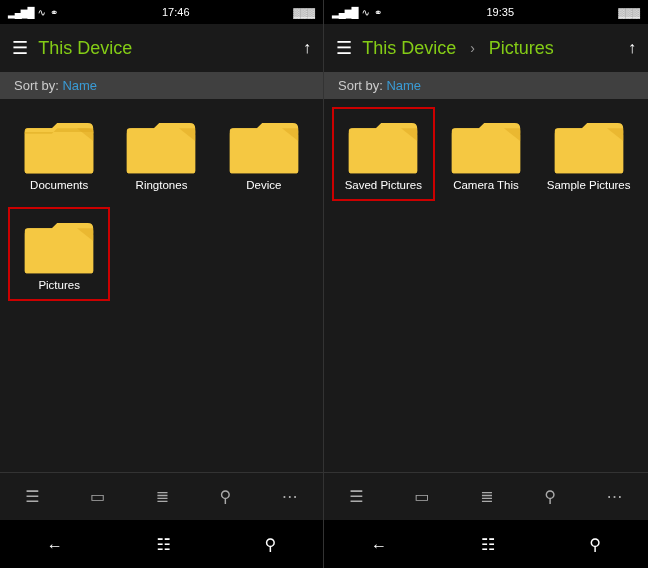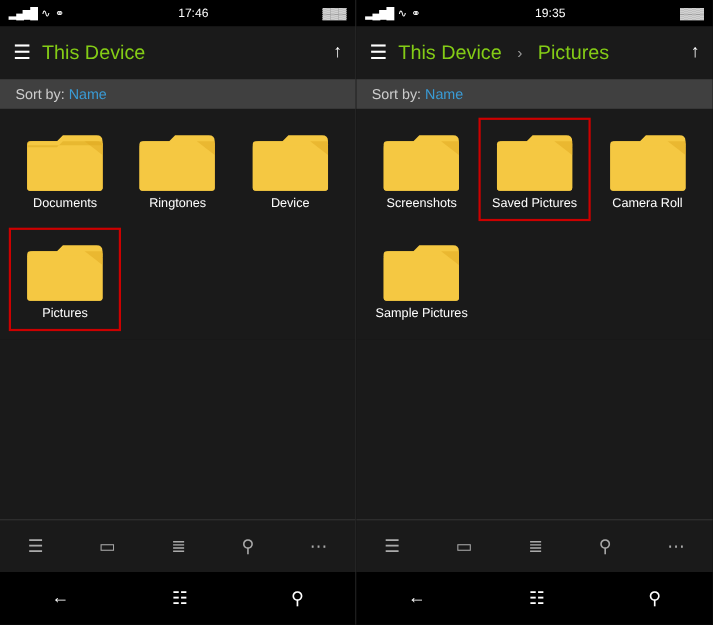--- a/index.html
+++ b/index.html
@@ -294,31 +294,20 @@
     </div>
     <span style="color:#fff; font-size:16px;">↑</span>
   </div>
 
   <div class="sort-bar">
     <span>Sort by: </span><span class="sort-value">Name</span>
   </div>
 
   <div class="folder-grid">
 
-    <div class="folder-item">
-      <div class="folder-icon">
-        <svg viewBox="0 0 80 65" xmlns="http://www.w3.org/2000/svg">
-          <rect x="2" y="14" width="76" height="50" rx="3" fill="#f5c842"></rect>
-          <path d="M2 20 Q2 14 8 14 L32 14 L38 8 L72 8 Q78 8 78 14 L78 20 Z" fill="#f5c842"></path>
-          <rect x="2" y="18" width="76" height="46" rx="3" fill="#f5c842"></rect>
-          <path d="M60 14 L78 14 L78 28 Z" fill="#e0a820" opacity="0.5"></path>
-        </svg>
-      </div>
-      <span class="folder-label">Screenshots</span>
-    </div>
 
     <div class="folder-item selected">
       <div class="folder-icon">
         <svg viewBox="0 0 80 65" xmlns="http://www.w3.org/2000/svg">
           <rect x="2" y="14" width="76" height="50" rx="3" fill="#f5c842"></rect>
           <path d="M2 20 Q2 14 8 14 L32 14 L38 8 L72 8 Q78 8 78 14 L78 20 Z" fill="#f5c842"></path>
           <rect x="2" y="18" width="76" height="46" rx="3" fill="#f5c842"></rect>
           <path d="M60 14 L78 14 L78 28 Z" fill="#e0a820" opacity="0.5"></path>
         </svg>
       </div>
@@ -327,21 +316,21 @@
 
     <div class="folder-item">
       <div class="folder-icon">
         <svg viewBox="0 0 80 65" xmlns="http://www.w3.org/2000/svg">
           <rect x="2" y="14" width="76" height="50" rx="3" fill="#f5c842"></rect>
           <path d="M2 20 Q2 14 8 14 L32 14 L38 8 L72 8 Q78 8 78 14 L78 20 Z" fill="#f5c842"></path>
           <rect x="2" y="18" width="76" height="46" rx="3" fill="#f5c842"></rect>
           <path d="M60 14 L78 14 L78 28 Z" fill="#e0a820" opacity="0.5"></path>
         </svg>
       </div>
-      <span class="folder-label">Camera Roll</span>
+      <span class="folder-label">Camera This</span>
     </div>
 
     <div class="folder-item">
       <div class="folder-icon">
         <svg viewBox="0 0 80 65" xmlns="http://www.w3.org/2000/svg">
           <rect x="2" y="14" width="76" height="50" rx="3" fill="#f5c842"></rect>
           <path d="M2 20 Q2 14 8 14 L32 14 L38 8 L72 8 Q78 8 78 14 L78 20 Z" fill="#f5c842"></path>
           <rect x="2" y="18" width="76" height="46" rx="3" fill="#f5c842"></rect>
           <path d="M60 14 L78 14 L78 28 Z" fill="#e0a820" opacity="0.5"></path>
         </svg>

